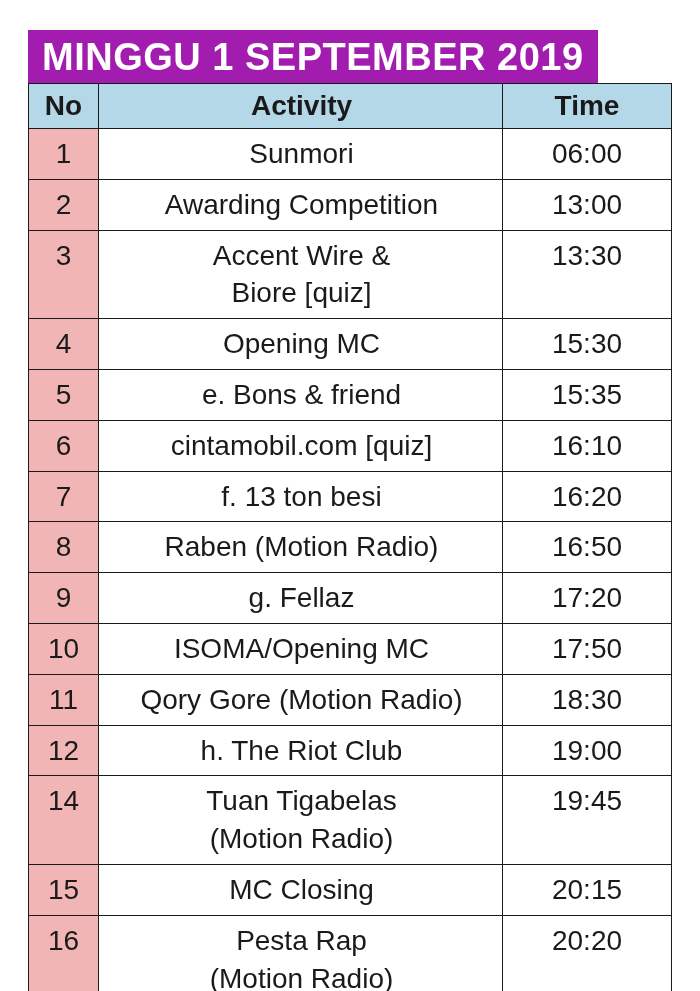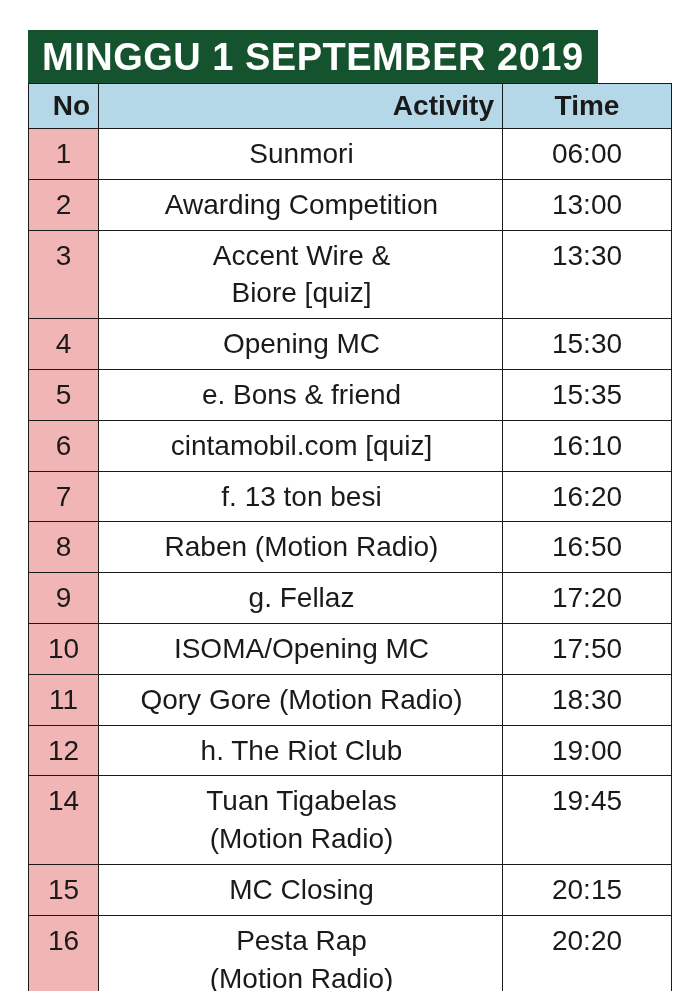--- a/index.html
+++ b/index.html
@@ -8,21 +8,21 @@
       box-sizing: border-box;
     }
     body {
       background: #ffffff;
       font-family: Arial, Helvetica, sans-serif;
       width: 700px;
       height: 991px;
       padding: 30px 28px;
     }
     .title-banner {
-      background: #14532d;
+      background: #a21caf;
       color: #ffffff;
       font-family: 'Arial Narrow', Arial, sans-serif;
       font-weight: bold;
       font-size: 38px;
       letter-spacing: 0.5px;
       padding: 6px 14px 4px 14px;
       display: inline-block;
       margin-bottom: 0;
       font-stretch: condensed;
     }
@@ -36,24 +36,24 @@
       color: #1a1a1a;
       font-family: 'Arial Narrow', Arial, sans-serif;
       font-weight: bold;
       font-size: 28px;
       padding: 6px 8px;
       border: 1.5px solid #1a1a1a;
       font-stretch: condensed;
     }
     th.col-no {
       width: 70px;
-      text-align: right;
+      text-align: center;
     }
     th.col-activity {
-      text-align: right;
+      text-align: center;
       padding-left: 10px;
     }
     th.col-time {
       width: 169px;
       text-align: center;
     }
     td {
       border: 1.5px solid #1a1a1a;
       font-family: 'Arial Narrow', Arial, sans-serif;
       font-size: 28px;

